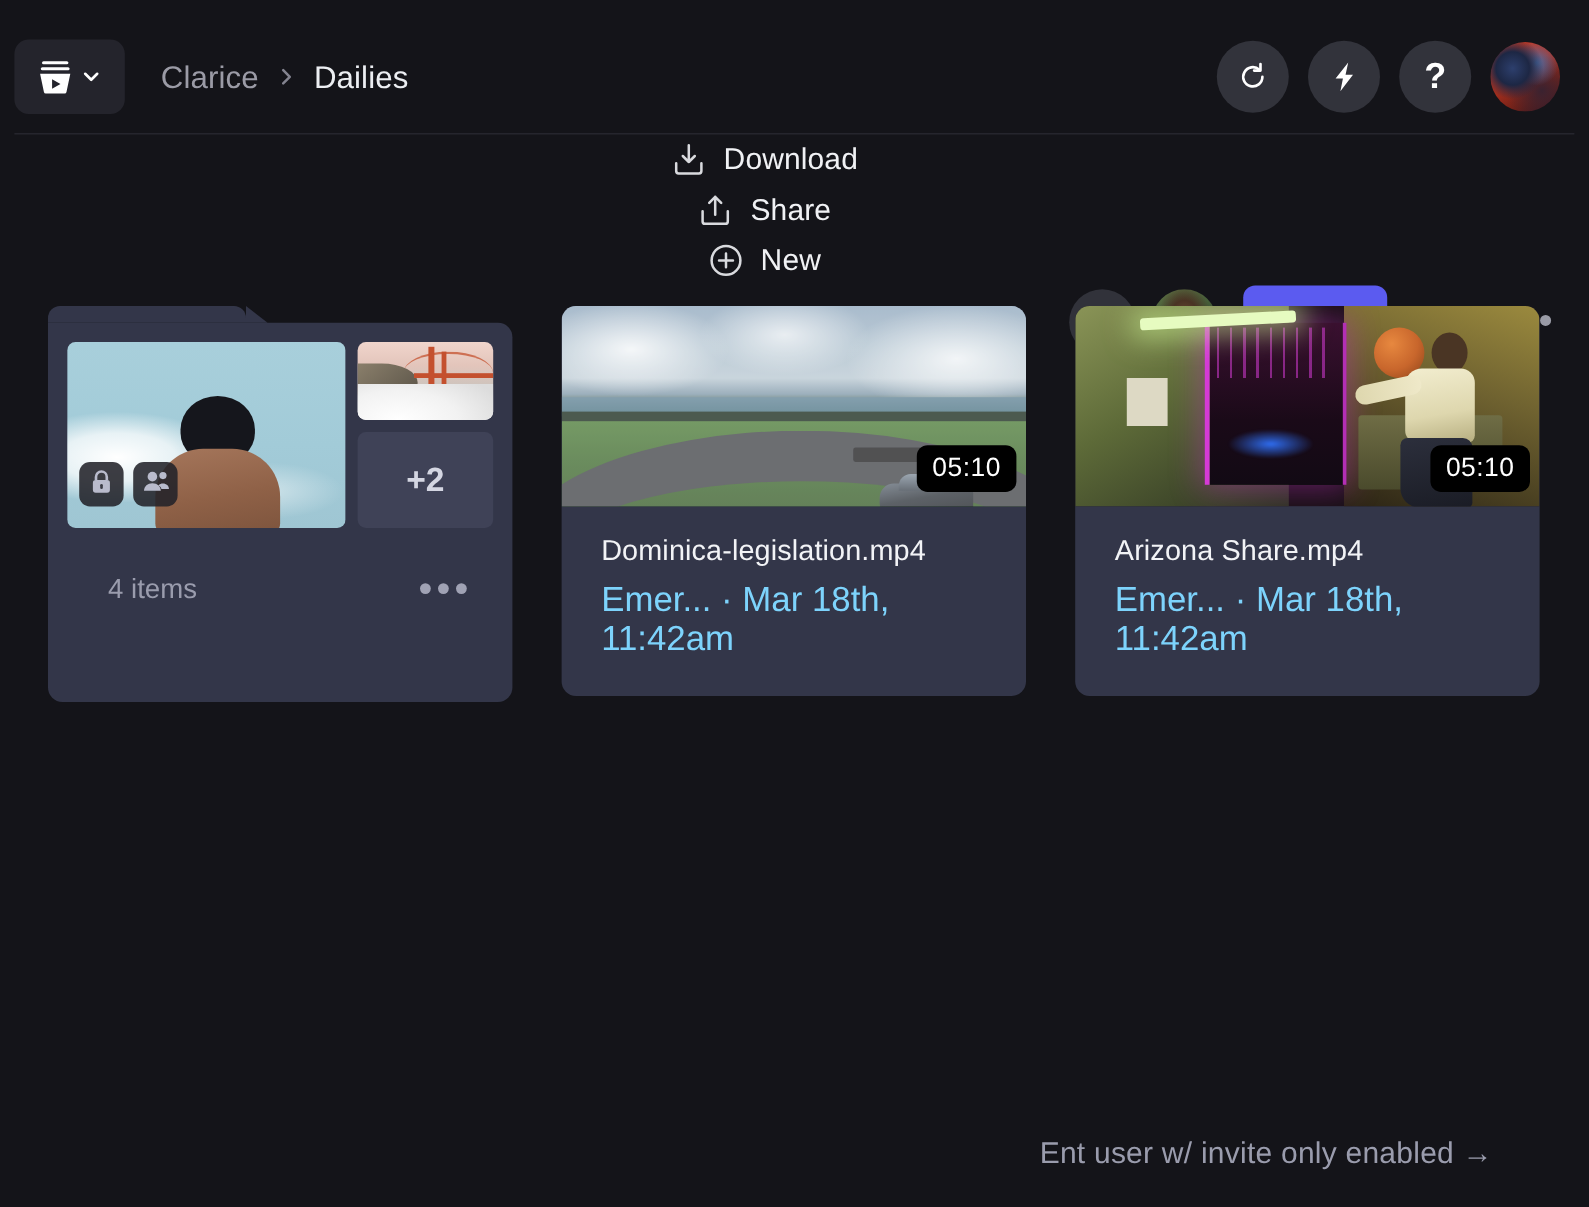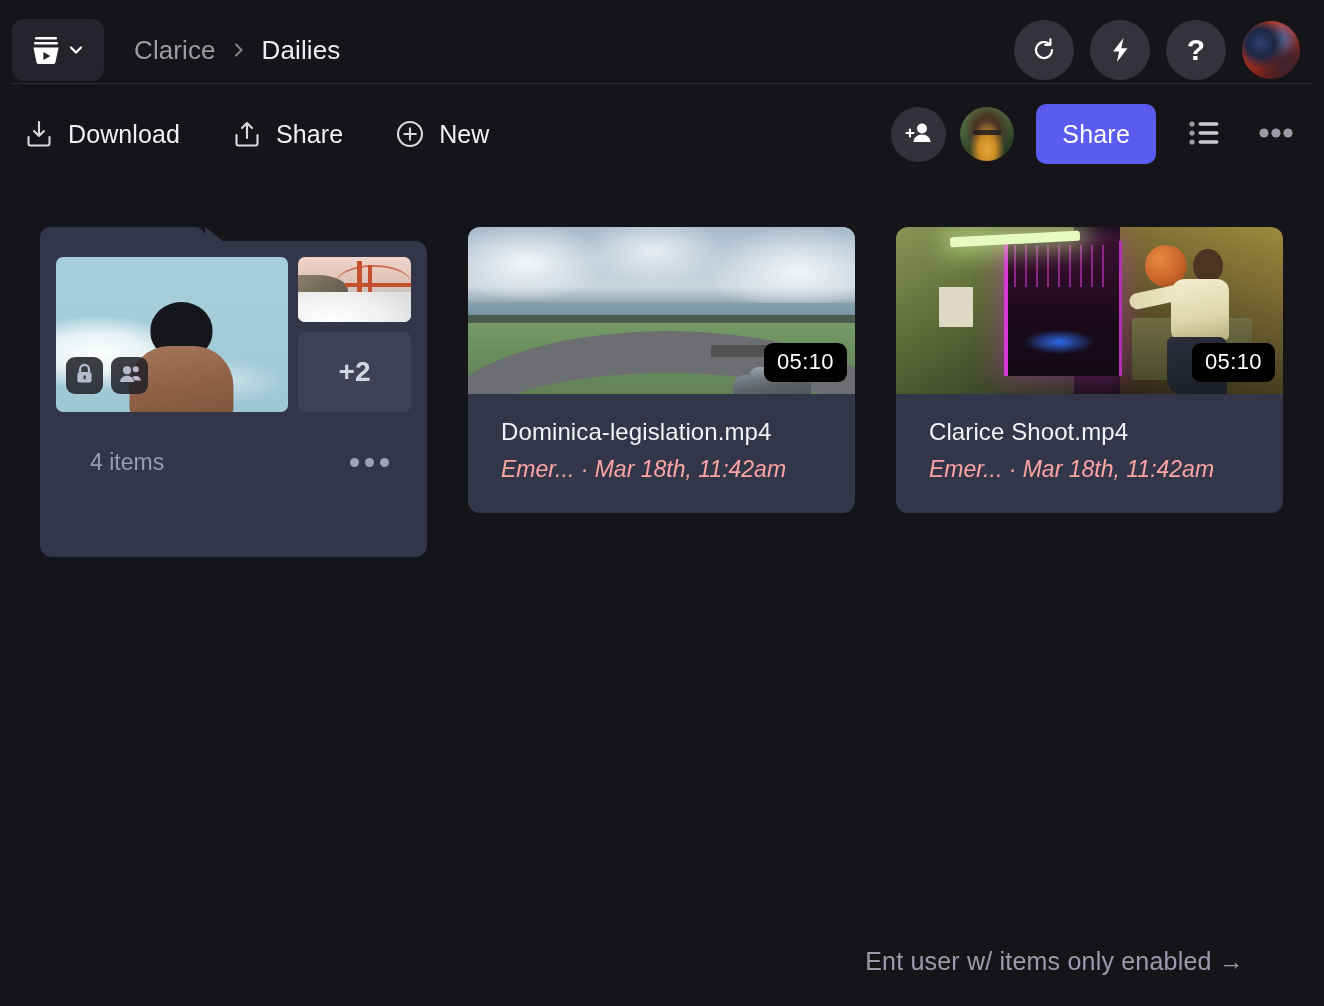--- a/index.html
+++ b/index.html
@@ -5,21 +5,21 @@
   * { box-sizing: border-box; margin: 0; padding: 0; }
   html, body {
     width: 1324px; height: 1006px;
     background: #141419;
     font-family: "Liberation Sans", sans-serif;
     overflow: hidden;
   }
 
   
   .topbar {
-    height: 84px;
+    height: 112px;
     display: flex;
     align-items: center;
     padding: 16px 24px 0 12px;
     position: relative;
   }
   .topbar::after {
     content: "";
     position: absolute;
     left: 12px; right: 12px; bottom: 0;
     height: 1px;
@@ -85,20 +85,21 @@
       radial-gradient(circle at 74% 70%, #3a2230 0%, rgba(58,34,48,0) 50%),
       linear-gradient(150deg, #d0402a 0%, #b8331f 40%, #6d2018 75%, #2a1220 100%);
   }
 
   
   .actionbar {
     height: 100px;
     display: flex;
     align-items: center;
     padding: 0 24px 0 22px;
+    flex-direction: column;
   }
   .action-btn {
     display: flex;
     align-items: center;
     gap: 14px;
     background: none;
     border: none;
     cursor: pointer;
     padding: 6px 12px 6px 2px;
     margin-right: 38px;
@@ -366,24 +367,23 @@
     padding: 6px 13px 7px 13px;
     letter-spacing: .4px;
   }
   .asset-meta { padding: 24px 0 30px 33px; }
   .asset-name {
     font-size: 24px;
     color: #f2f3f6;
     letter-spacing: .1px;
   }
   .asset-sub {
-    font-size: 23px;
-    color: #fca5a5;
+    font-size: 29px;
+    color: #7dd3fc;
     margin-top: 10px;
-    font-style: italic;
   }
 
   
   .track {
     position: absolute; inset: 0;
     background: linear-gradient(180deg, #8fa7bd 0%, #a8bcca 22%, #b9c8d2 36%, #7e97a8 44%, #4e6a5c 48%, #3f6b3c 54%, #39622f 100%);
   }
   .track .clouds {
     position: absolute; left:0; right:0; top:0; height: 80px;
     background:
@@ -769,20 +769,20 @@
         <div class="person">
           <div class="p-head"></div>
           <div class="p-body"></div>
           <div class="p-arm"></div>
           <div class="p-legs"></div>
         </div>
       </div>
       <div class="dur-badge">05:10</div>
     </div>
     <div class="asset-meta">
-      <div class="asset-name">Clarice Shoot.mp4</div>
+      <div class="asset-name">Arizona Share.mp4</div>
       <div class="asset-sub">Emer... · Mar 18th, 11:42am</div>
     </div>
   </div>
 
 </div>
 
-<div class="footer-note">Ent user w/ items only enabled →</div>
+<div class="footer-note">Ent user w/ invite only enabled →</div>
 
 </body></html>

